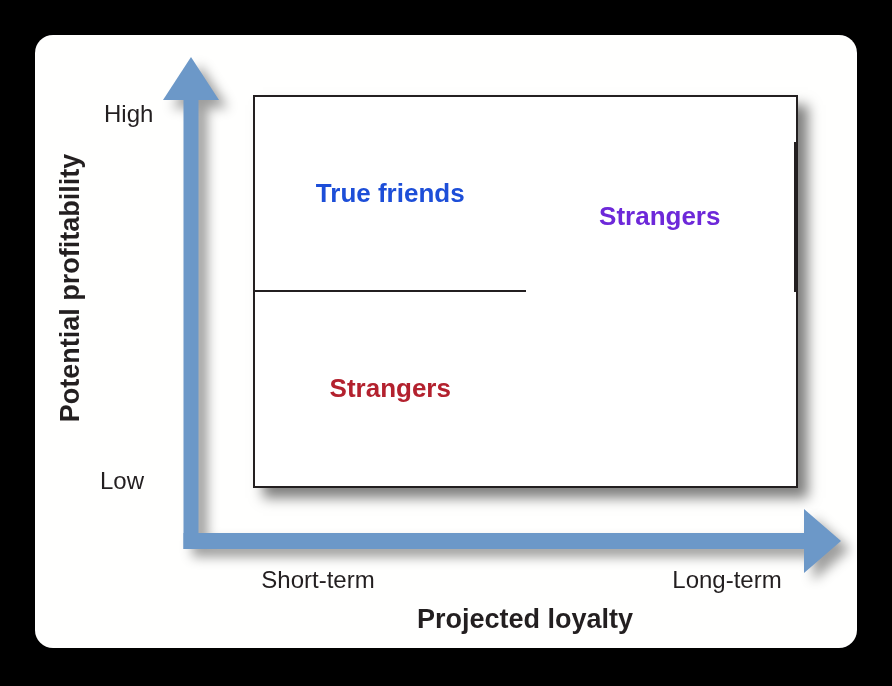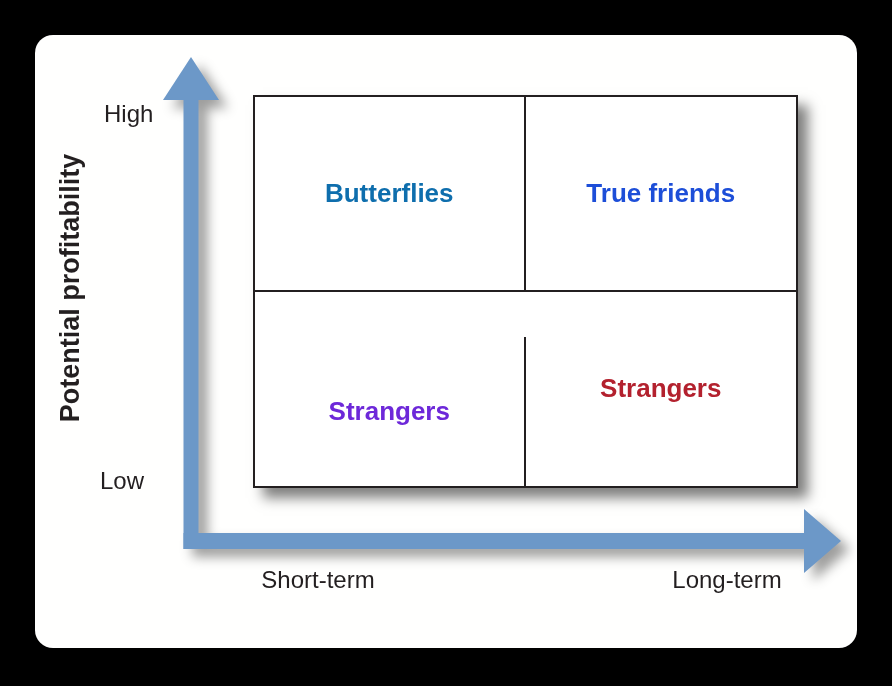--- a/index.html
+++ b/index.html
@@ -102,23 +102,23 @@
     </g>
   </svg>
 
   <div class="axis-title y-title">Potential profitability</div>
 
   <div class="axis-end-label label-high">High</div>
 
   <div class="axis-end-label label-low">Low</div>
 
   <div class="matrix">
-    <div class="quad tl" style="color: rgb(14, 110, 173);">Butterflies</div>
     <div class="quad tr" style="color: #1d4ed8;">True friends</div>
     <div class="quad bl" style="color: #6d28d9; margin-top: 45px;">Strangers</div>
     <div class="quad br" style="color: rgb(179, 33, 46);">Strangers</div>
   </div>
 
   <div class="axis-end-label label-long">Long-term</div>
 
   <div class="axis-end-label label-short">Short-term</div>
 
+  <div class="axis-title x-title">Projected loyalty</div>
 </div>
 
 </body></html>

